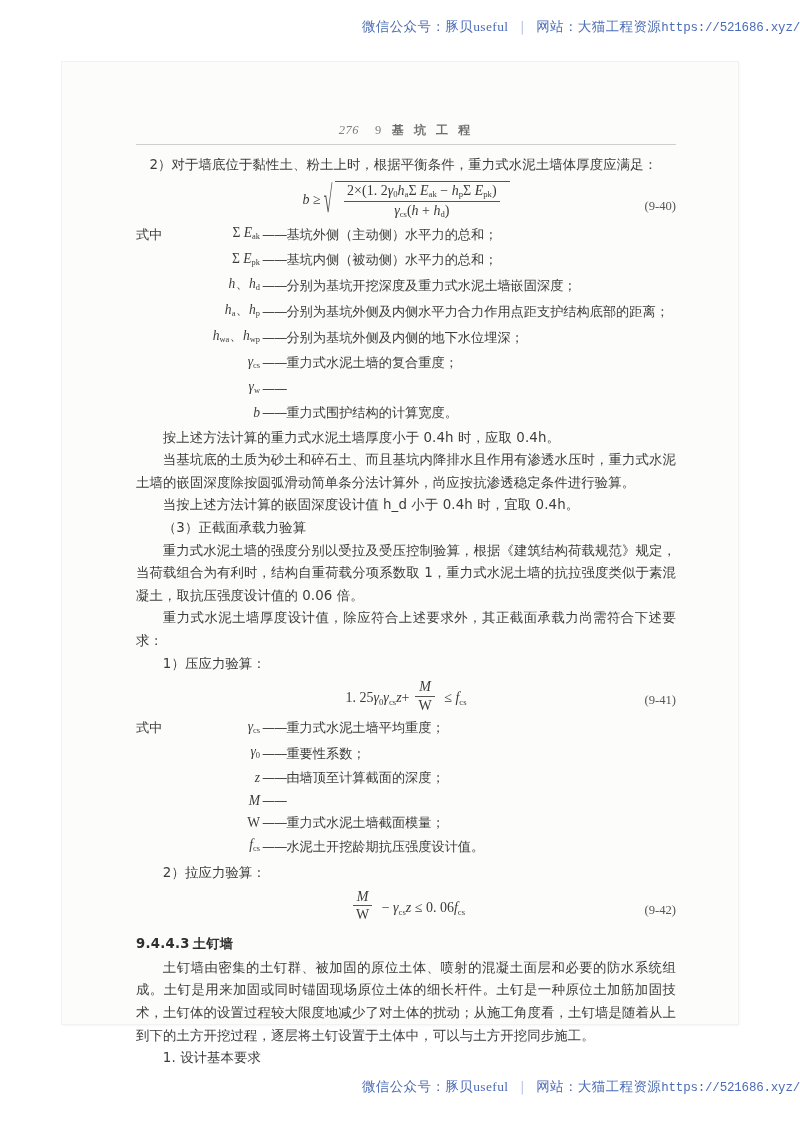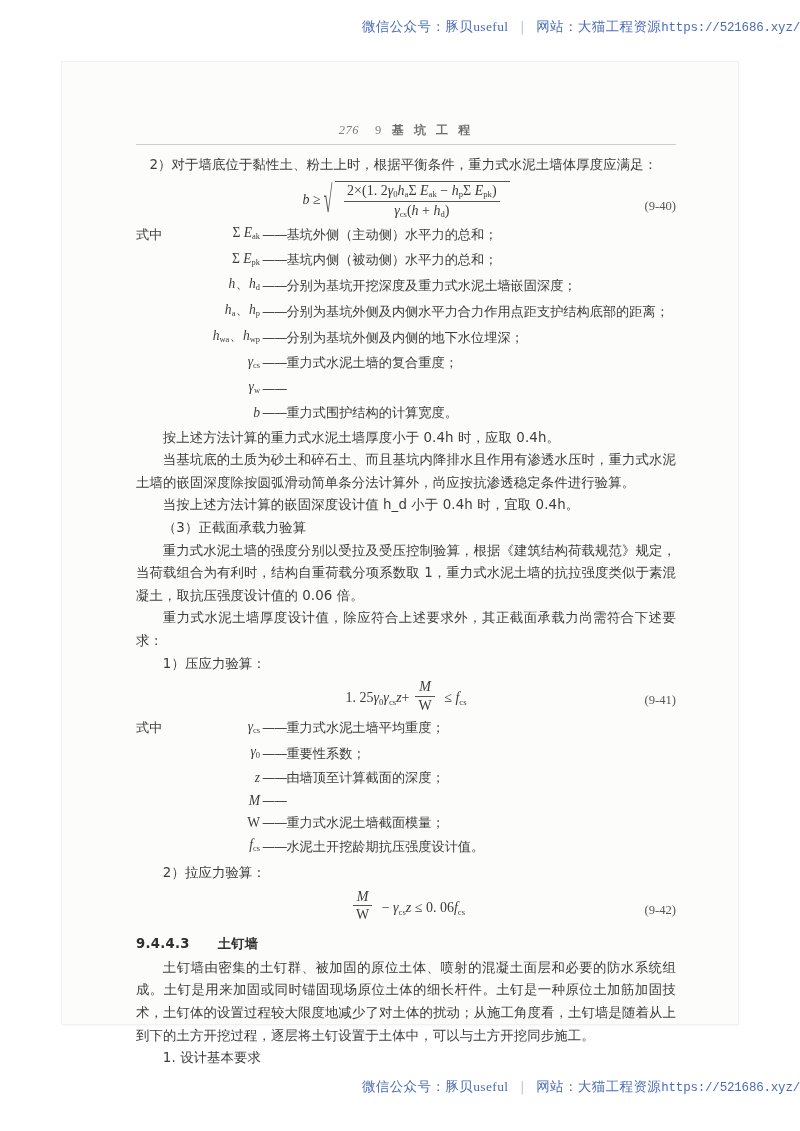--- a/index.html
+++ b/index.html
@@ -197,21 +197,21 @@
 
   
   .sec-head {
     font-family: "DejaVu Sans", "Liberation Sans", sans-serif;
     font-weight: bold;
     font-size: 13.2px;
     color: #2f2f2f;
     margin: 10px 0 1px 0;
     letter-spacing: 0.3px;
   }
-  .sec-head .sec-no { margin-right: 28px; }
+  .sec-head .sec-no { margin-right: 3px; }
 </style>
 </head>
 <body>
 
 <div class="watermark" id="watermark-top">
   <span>微信公众号：</span><span>豚贝useful</span><span class="sep">｜</span><span>网站：</span><span>大猫工程资源</span><span class="url">https://521686.xyz/</span>
 </div>
 
 <div class="scan-page">
   <div class="scan-inner">

